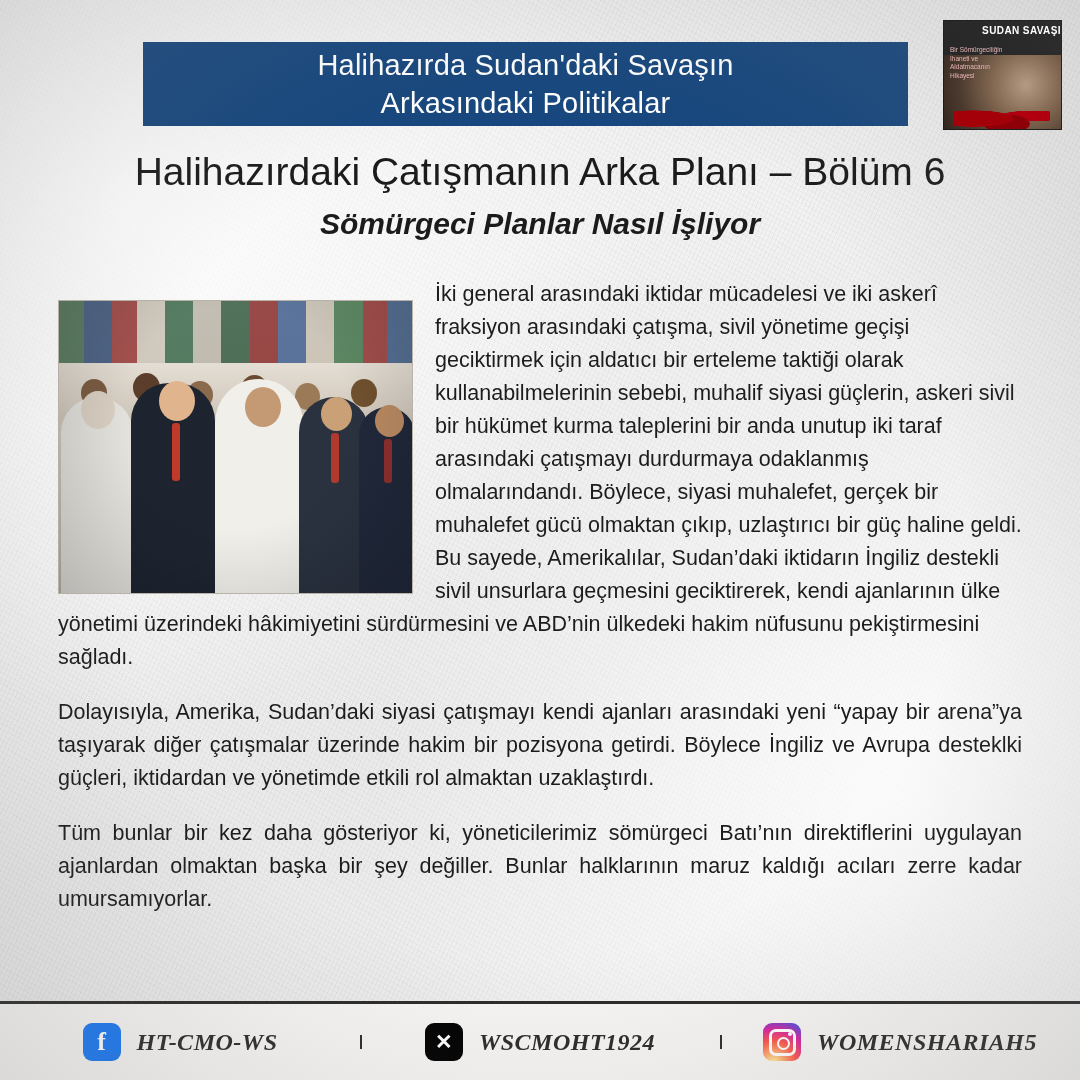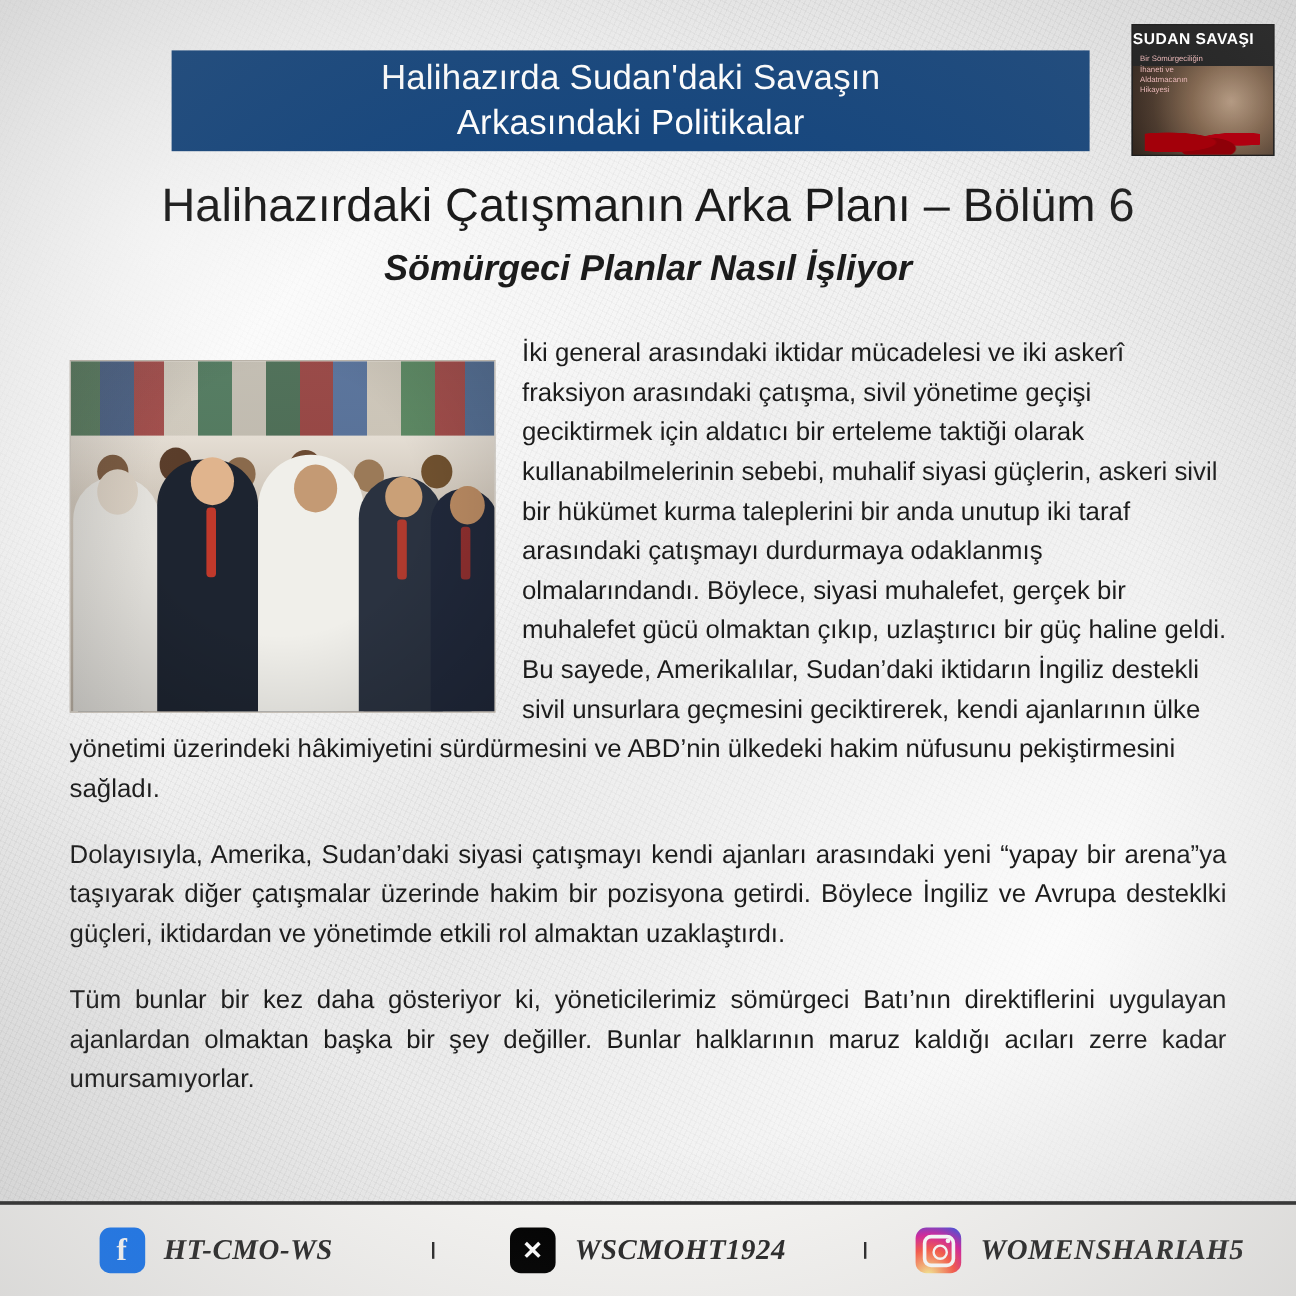--- a/index.html
+++ b/index.html
@@ -62,23 +62,23 @@
     height: 108px;
     background: #1a1a1a;
     overflow: hidden;
     border: 1px solid #111;
   }
   .logo-title {
     position: absolute;
     top: 4px;
     left: 0;
     right: 0;
-    text-align: left;
+    text-align: right;
     color: #ffffff;
-    font-size: 13px;
+    font-size: 10px;
     font-weight: bold;
     letter-spacing: 0.4px;
     z-index: 4;
   }
   .logo-sub {
     position: absolute;
     top: 25px;
     left: 6px;
     width: 60px;
     color: #e7b6b6;

